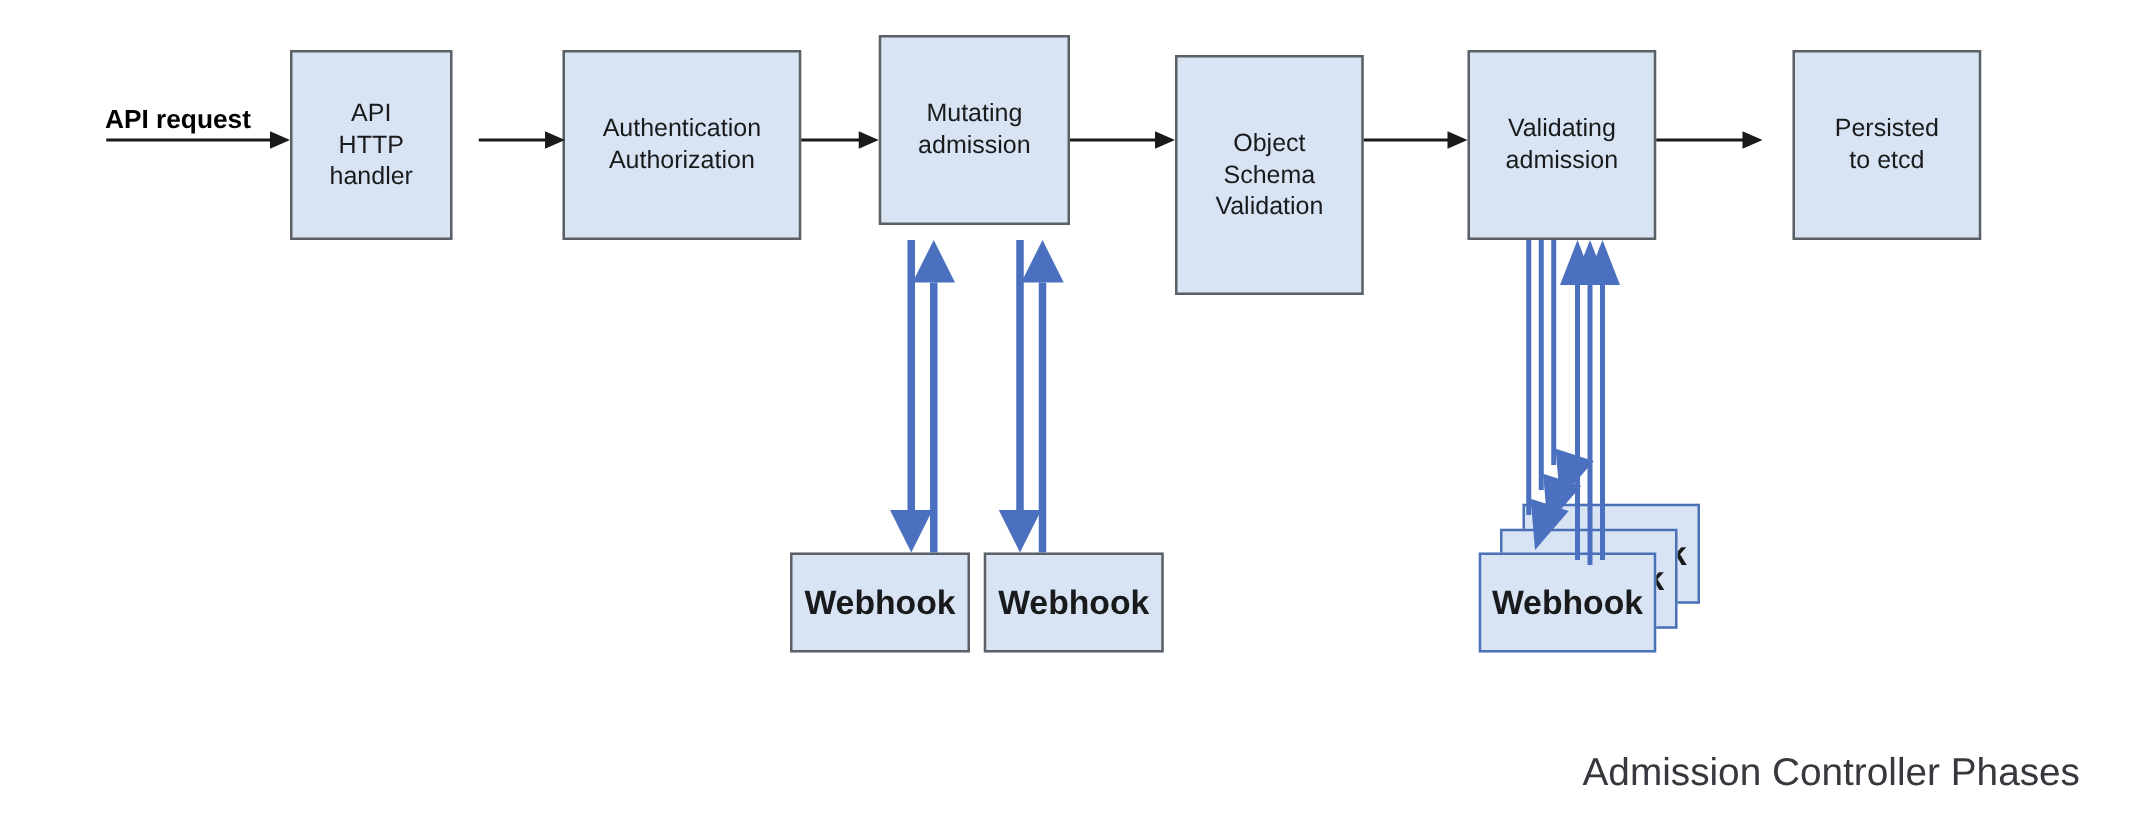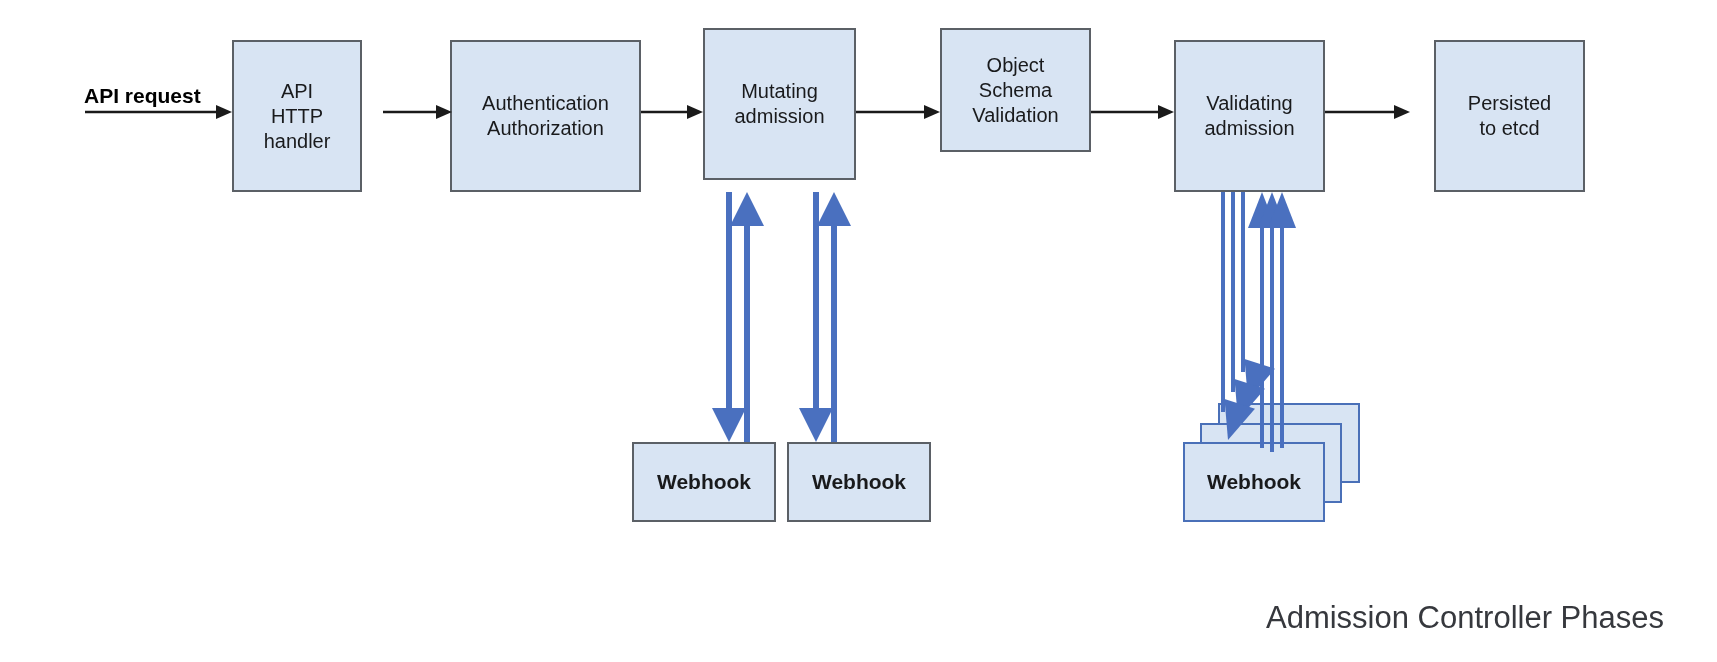--- a/index.html
+++ b/index.html
@@ -40,21 +40,21 @@
     z-index: 2;
   }
   .webhook-box {
     position: absolute;
     background: var(--box-fill);
     border: 2px solid var(--box-border);
     display: flex;
     align-items: center;
     justify-content: center;
     text-align: center;
-    font-size: 21px;
+    font-size: 27px;
     font-weight: bold;
     color: var(--label-color);
     white-space: pre-line;
   }
   .stack-border { border: 2px solid var(--webhook-stack-border); }
   .api-request {
     position: absolute;
     left: 84px;
     top: 84px;
     font-size: 21px;
@@ -98,21 +98,21 @@
 handler</span>
   </div>
   <div class="phase-box" style="left:450px; top:40px; width:191px; height:152px;">
     <span>Authentication
 Authorization</span>
   </div>
   <div class="phase-box" style="left:703px; top:28px; width:153px; height:152px;">
     <span>Mutating
 admission</span>
   </div>
-  <div class="phase-box" style="left:940px; top:28px; width:151px; height:124px;">
+  <div class="phase-box" style="left:940px; top:44px; width:151px; height:192px;">
     <span>Object
 Schema
 Validation</span>
   </div>
   <div class="phase-box" style="left:1174px; top:40px; width:151px; height:152px;">
     <span>Validating
 admission</span>
   </div>
   <div class="phase-box" style="left:1410px; top:40px; width:151px; height:152px;margin-left:24px;">
     <span>Persisted

